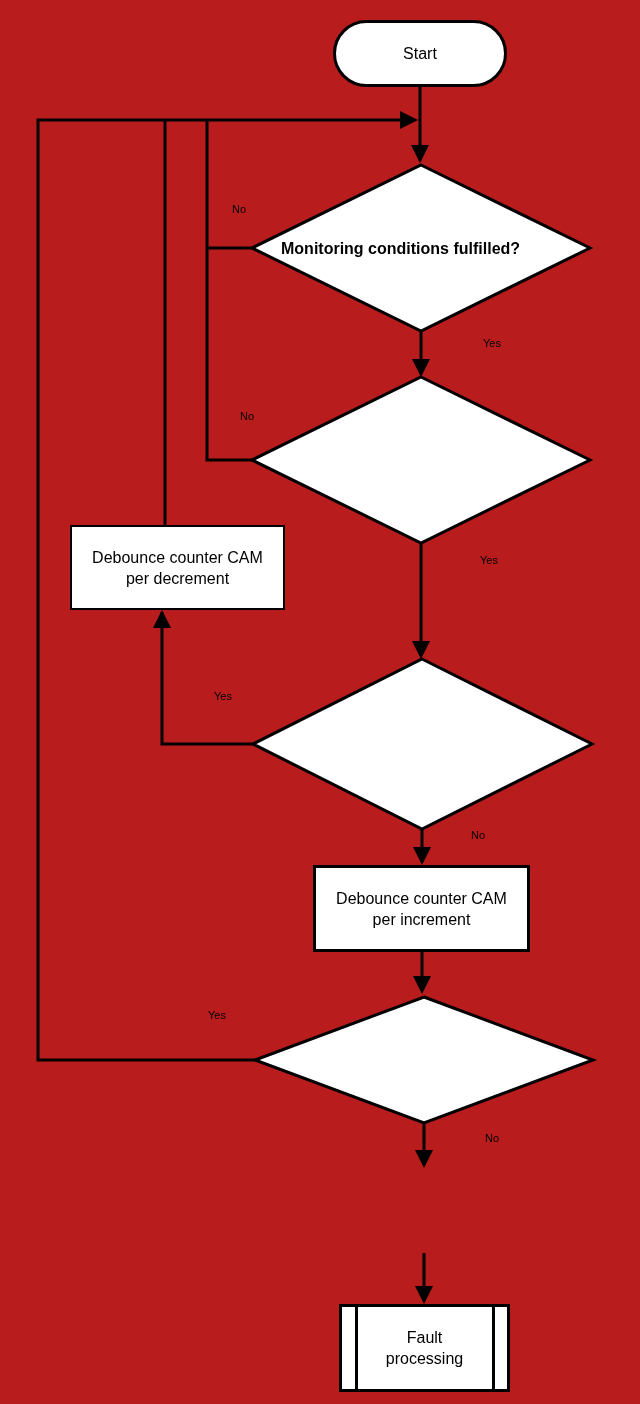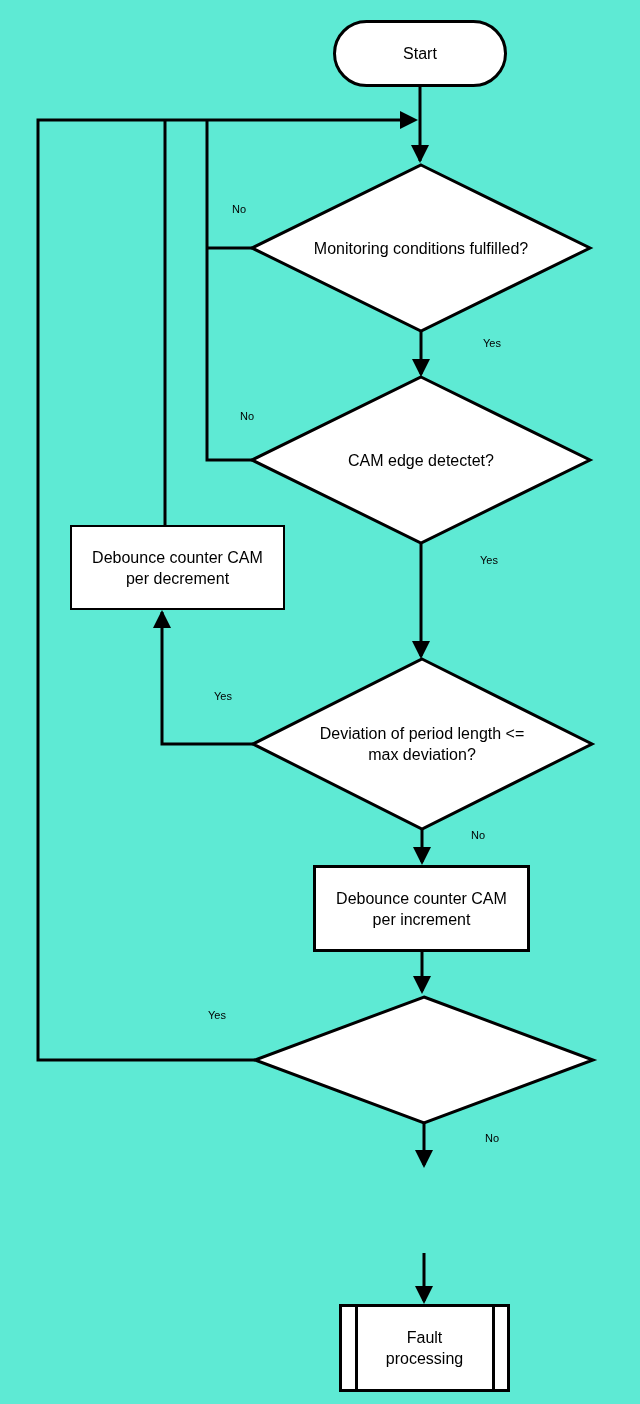--- a/index.html
+++ b/index.html
@@ -5,21 +5,21 @@
   html, body {
     margin: 0;
     padding: 0;
     background: #ffffff;
     font-family: "Liberation Sans", sans-serif;
   }
   .canvas {
     position: relative;
     width: 640px;
     height: 1404px;
-    background: #5eead4;
+    background: #b91c1c;
     overflow: hidden;
     color: #000000;
   }
   svg.wires {
     position: absolute;
     left: 0; top: 0;
     width: 640px; height: 1404px;
   }
   .node {
     position: absolute;
@@ -65,26 +65,26 @@
     top: 0; bottom: 0;
     width: 3px;
     background: #000000;
   }
   .predefined .bar-left  { left: 13px; }
   .predefined .bar-right { right: 12px; }
   .diamond-label {
     position: absolute;
     display: flex;
     align-items: center;
-    justify-content: center;
     text-align: center;
     font-size: 16px;
     line-height: 21px;
     white-space: pre-line;
     color: #000000;
+    font-weight: bold;
   }
   .dlab-1 { left: 281px; top: 235px; width: 280px; height: 26px; }
   .dlab-2 { left: 301px; top: 447px; width: 240px; height: 26px; }
   .dlab-3 { left: 282px; top: 722px; width: 280px; height: 44px; }
   .dlab-4 { left: 284px; top: 1038px; width: 280px; height: 44px; }
   .edge-label {
     position: absolute;
     font-size: 11px;
     line-height: 18px;
     color: #000000;
@@ -146,27 +146,20 @@
     <polygon fill="#000000" stroke="none" points="424,1304 415,1286 433,1286"></polygon>
   </svg>
 
   <div class="node terminator">
     <span>Start</span>
   </div>
 
   <div class="diamond-label dlab-1">
     <span>Monitoring conditions fulfilled?</span>
   </div>
-  <div class="diamond-label dlab-2">
-    <span>CAM edge detectet?</span>
-  </div>
-  <div class="diamond-label dlab-3">
-    <span>Deviation of period length &lt;=
-max deviation?</span>
-  </div>
 
   <div class="node proc-decrement">
     <span>Debounce counter CAM
 per decrement</span>
   </div>
   <div class="node proc-increment">
     <span>Debounce counter CAM
 per increment</span>
   </div>
 

